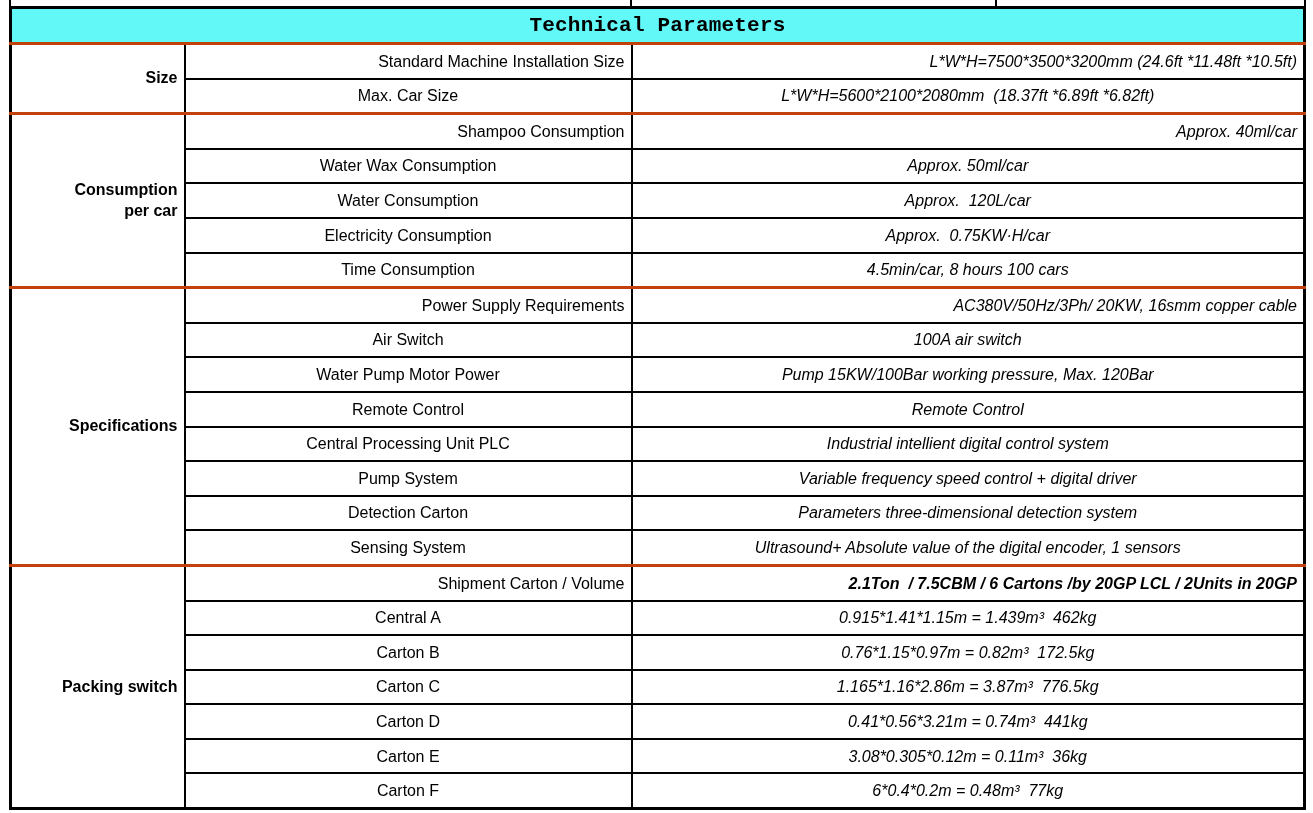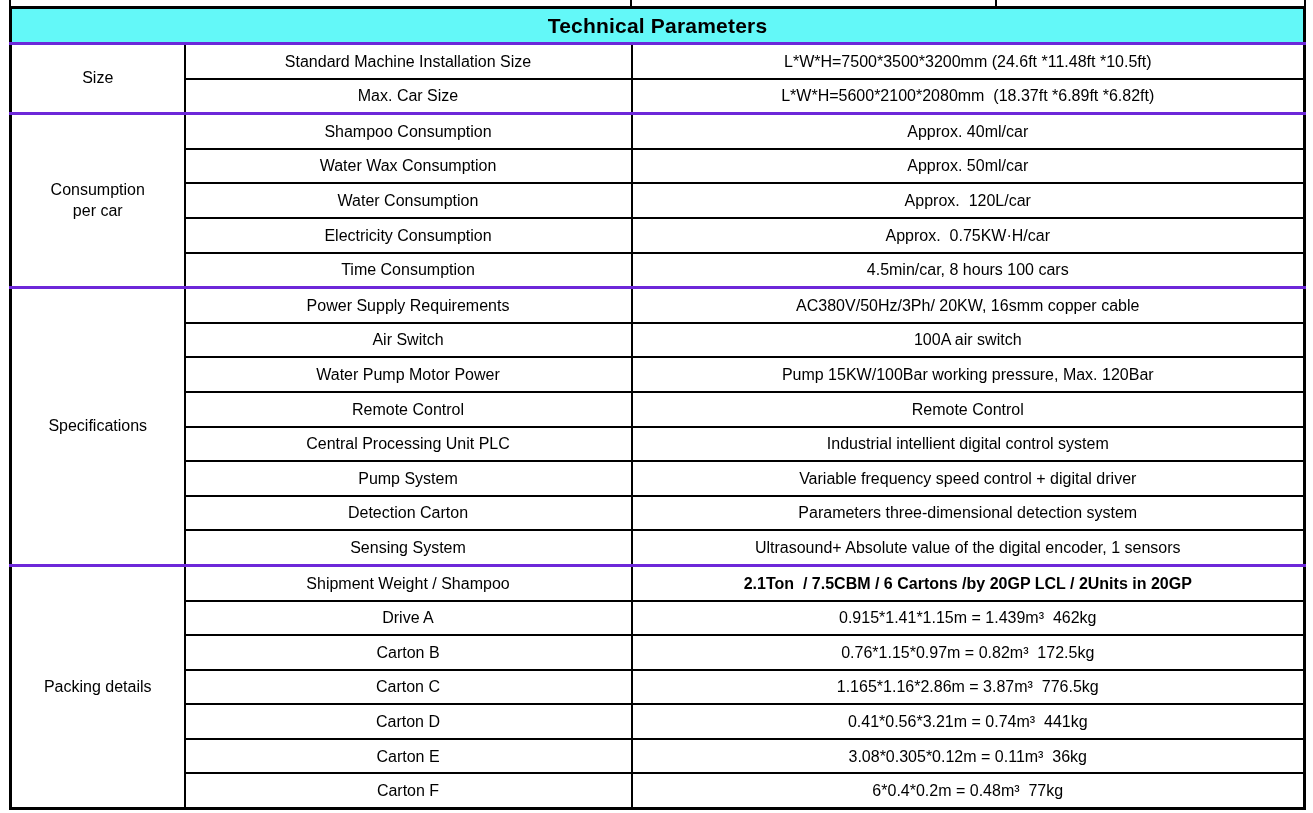--- a/index.html
+++ b/index.html
@@ -19,24 +19,24 @@
     border:2px solid #000;
     text-align:center;vertical-align:middle;
     font-size:16px;line-height:1.2;
     height:32.6px;padding:0 6px;
     overflow:hidden;
   }
   tr.header-row td.title{
     font-size:21px;font-weight:bold;height:33px;
     letter-spacing:0.2px;
   }
-  tr.sep td{border-top:3px solid #6d28d9;}
+  tr.sep td{border-top:3px solid #c2410c;text-align:right;}
   td.group{font-weight:bold;}
-  .glabel{display:inline-block;max-width:118px;font-weight:normal;line-height:1.3;}
-  td.value{white-space:pre-wrap;}
+  .glabel{display:inline-block;max-width:118px;font-weight:bold;line-height:1.3;}
+  td.value{white-space:pre-wrap;font-style:italic;}
   td.value.bold{font-weight:bold;}
 </style>
 </head>
 <body>
 
 <div class="page">
 
   <div class="remnant">
     <i class="v" style="left:9px"></i>
     <i class="v" style="left:630px"></i>
@@ -46,21 +46,21 @@
 
   <table class="spec">
     <colgroup>
         <col class="c1">
         <col class="c2">
         <col class="c3">
       </colgroup>
 
     <tbody>
         <tr class="header-row">
-      <td colspan="3" class="title" style="background-color: rgb(99, 248, 248);">Technical Parameters</td>
+      <td colspan="3" class="title" style="background-color: rgb(99, 248, 248); font-family: Liberation Mono, monospace;">Technical Parameters</td>
     </tr>
 
     <tr class="sep">
       <td class="group" rowspan="2"><span class="glabel">Size</span></td>
       <td class="param">Standard Machine Installation Size</td>
       <td class="value">L*W*H=7500*3500*3200mm (24.6ft *11.48ft *10.5ft)</td>
     </tr>
     <tr>
       <td class="param">Max. Car Size</td>
       <td class="value">L*W*H=5600*2100*2080mm  (18.37ft *6.89ft *6.82ft)</td>
@@ -116,26 +116,26 @@
     <tr>
       <td class="param">Detection Carton</td>
       <td class="value">Parameters three-dimensional detection system</td>
     </tr>
     <tr>
       <td class="param">Sensing System</td>
       <td class="value">Ultrasound+ Absolute value of the digital encoder, 1 sensors</td>
     </tr>
 
     <tr class="sep">
-      <td class="group" rowspan="7"><span class="glabel">Packing details</span></td>
-      <td class="param">Shipment Weight / Shampoo</td>
+      <td class="group" rowspan="7"><span class="glabel">Packing switch</span></td>
+      <td class="param">Shipment Carton / Volume</td>
       <td class="value bold">2.1Ton  / 7.5CBM / 6 Cartons /by 20GP LCL / 2Units in 20GP</td>
     </tr>
     <tr>
-      <td class="param">Drive A</td>
+      <td class="param">Central A</td>
       <td class="value">0.915*1.41*1.15m = 1.439m³  462kg</td>
     </tr>
     <tr>
       <td class="param">Carton B</td>
       <td class="value">0.76*1.15*0.97m = 0.82m³  172.5kg</td>
     </tr>
     <tr>
       <td class="param">Carton C</td>
       <td class="value">1.165*1.16*2.86m = 3.87m³  776.5kg</td>
     </tr>

